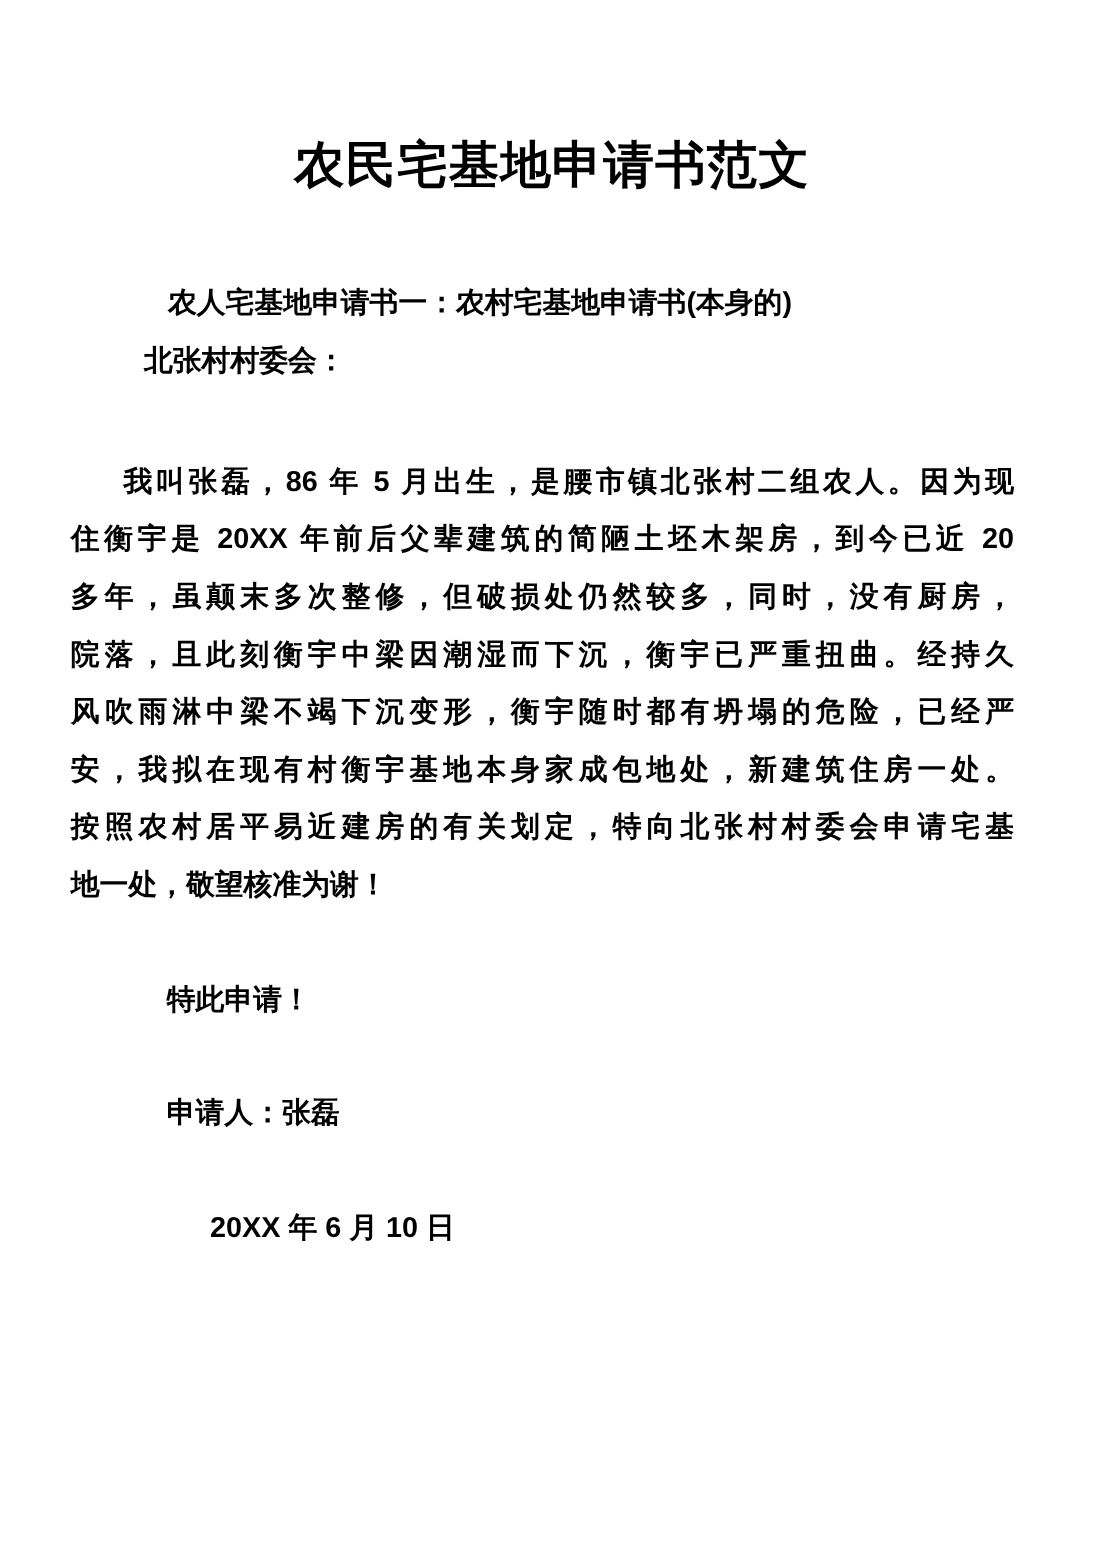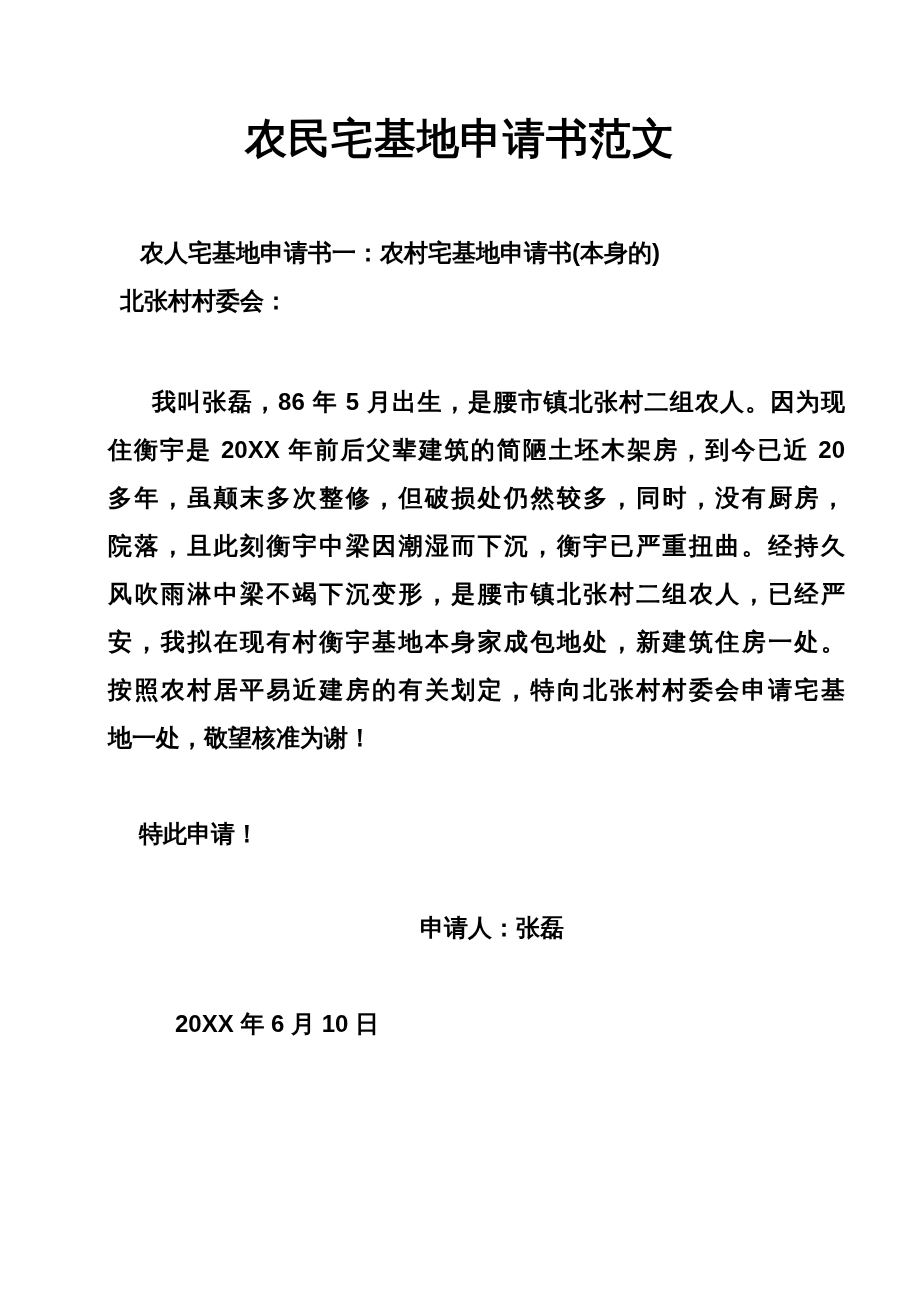--- a/index.html
+++ b/index.html
@@ -27,21 +27,21 @@
     padding-top: 112px;
     font-family: "Liberation Serif", "DejaVu Serif", serif;
     font-weight: bold;
     font-size: 42px;
     line-height: 1.3;
     text-align: center;
     letter-spacing: 1px;
   }
   .block {
     box-sizing: border-box;
-    padding-left: 108px;
+    padding-left: 59px;
     padding-right: 75px;
     font-size: 24px;
     line-height: 48px;
   }
   .heading {
     margin-top: 62px;
     padding-left: 120px; 
     margin-left: 20px;
   }
   .salutation {
@@ -58,21 +58,20 @@
     text-indent: 44px;
   }
   .closing {
     margin-top: 50px;
     padding-left: 139px; 
     font-family: Liberation Mono, monospace;
   }
   .applicant {
     margin-top: 44px;
     padding-left: 139px;
-    text-align: center;
   }
   .date-line {
     margin-top: 48px;
     padding-left: 139px;
     margin-left: 36px;
   }
 </style>
 </head>
 <body>
 
@@ -82,21 +81,21 @@
 
   <div class="block heading">农人宅基地申请书一：农村宅基地申请书(本身的)</div>
 
   <div class="block salutation">北张村村委会：</div>
 
   <div class="body-para">
     <div class="block jline indent">我叫张磊，86 年 5 月出生，是腰市镇北张村二组农人。因为现</div>
     <div class="block jline">住衡宇是 20XX 年前后父辈建筑的简陋土坯木架房，到今已近 20</div>
     <div class="block jline">多年，虽颠末多次整修，但破损处仍然较多，同时，没有厨房，</div>
     <div class="block jline">院落，且此刻衡宇中梁因潮湿而下沉，衡宇已严重扭曲。经持久</div>
-    <div class="block jline">风吹雨淋中梁不竭下沉变形，是腰市镇北张村二组农人，已经严</div>
+    <div class="block jline">风吹雨淋中梁不竭下沉变形，衡宇随时都有坍塌的危险，已经严</div>
     <div class="block jline">安，我拟在现有村衡宇基地本身家成包地处，新建筑住房一处。</div>
     <div class="block jline">按照农村居平易近建房的有关划定，特向北张村村委会申请宅基</div>
     <div class="block">地一处，敬望核准为谢！</div>
   </div>
 
   <div class="block closing">特此申请！</div>
 
   <div class="block applicant">申请人：张磊</div>
 
   <div class="block date-line">20XX 年 6 月 10 日</div>

